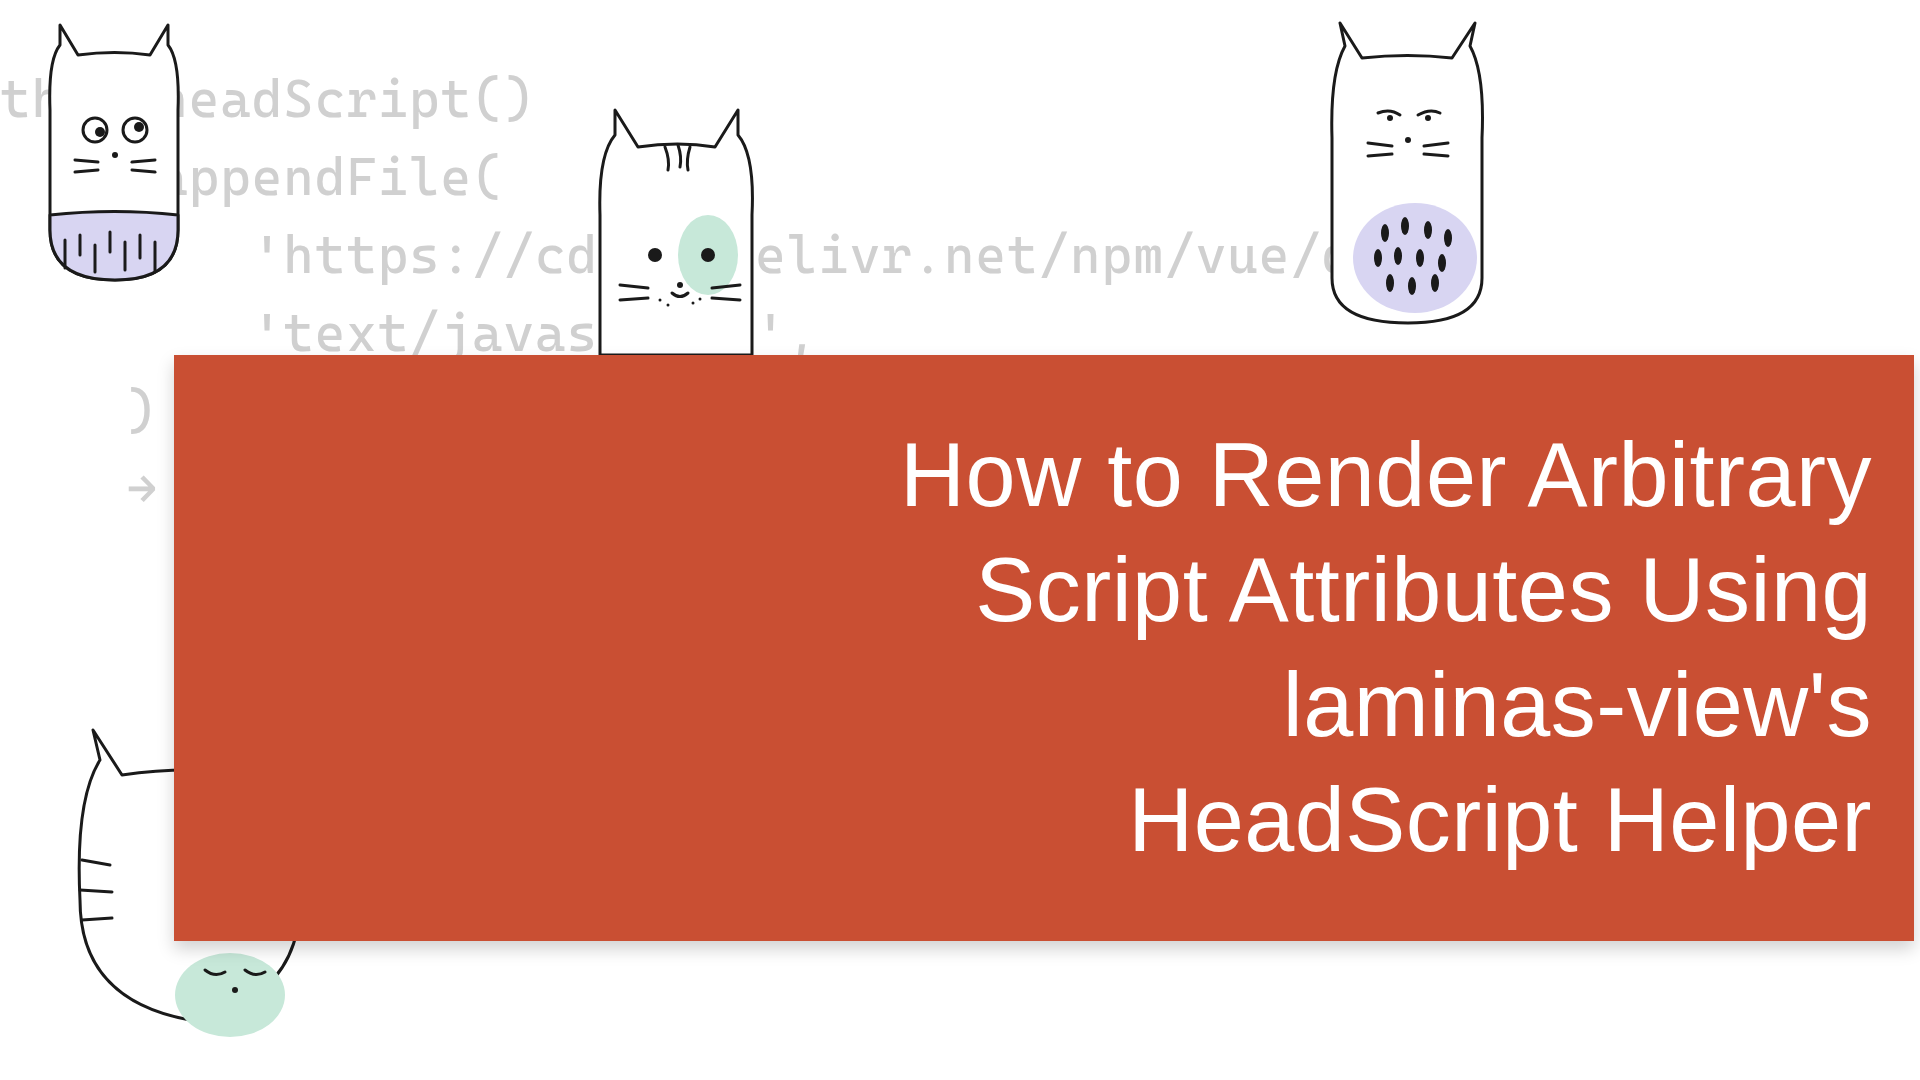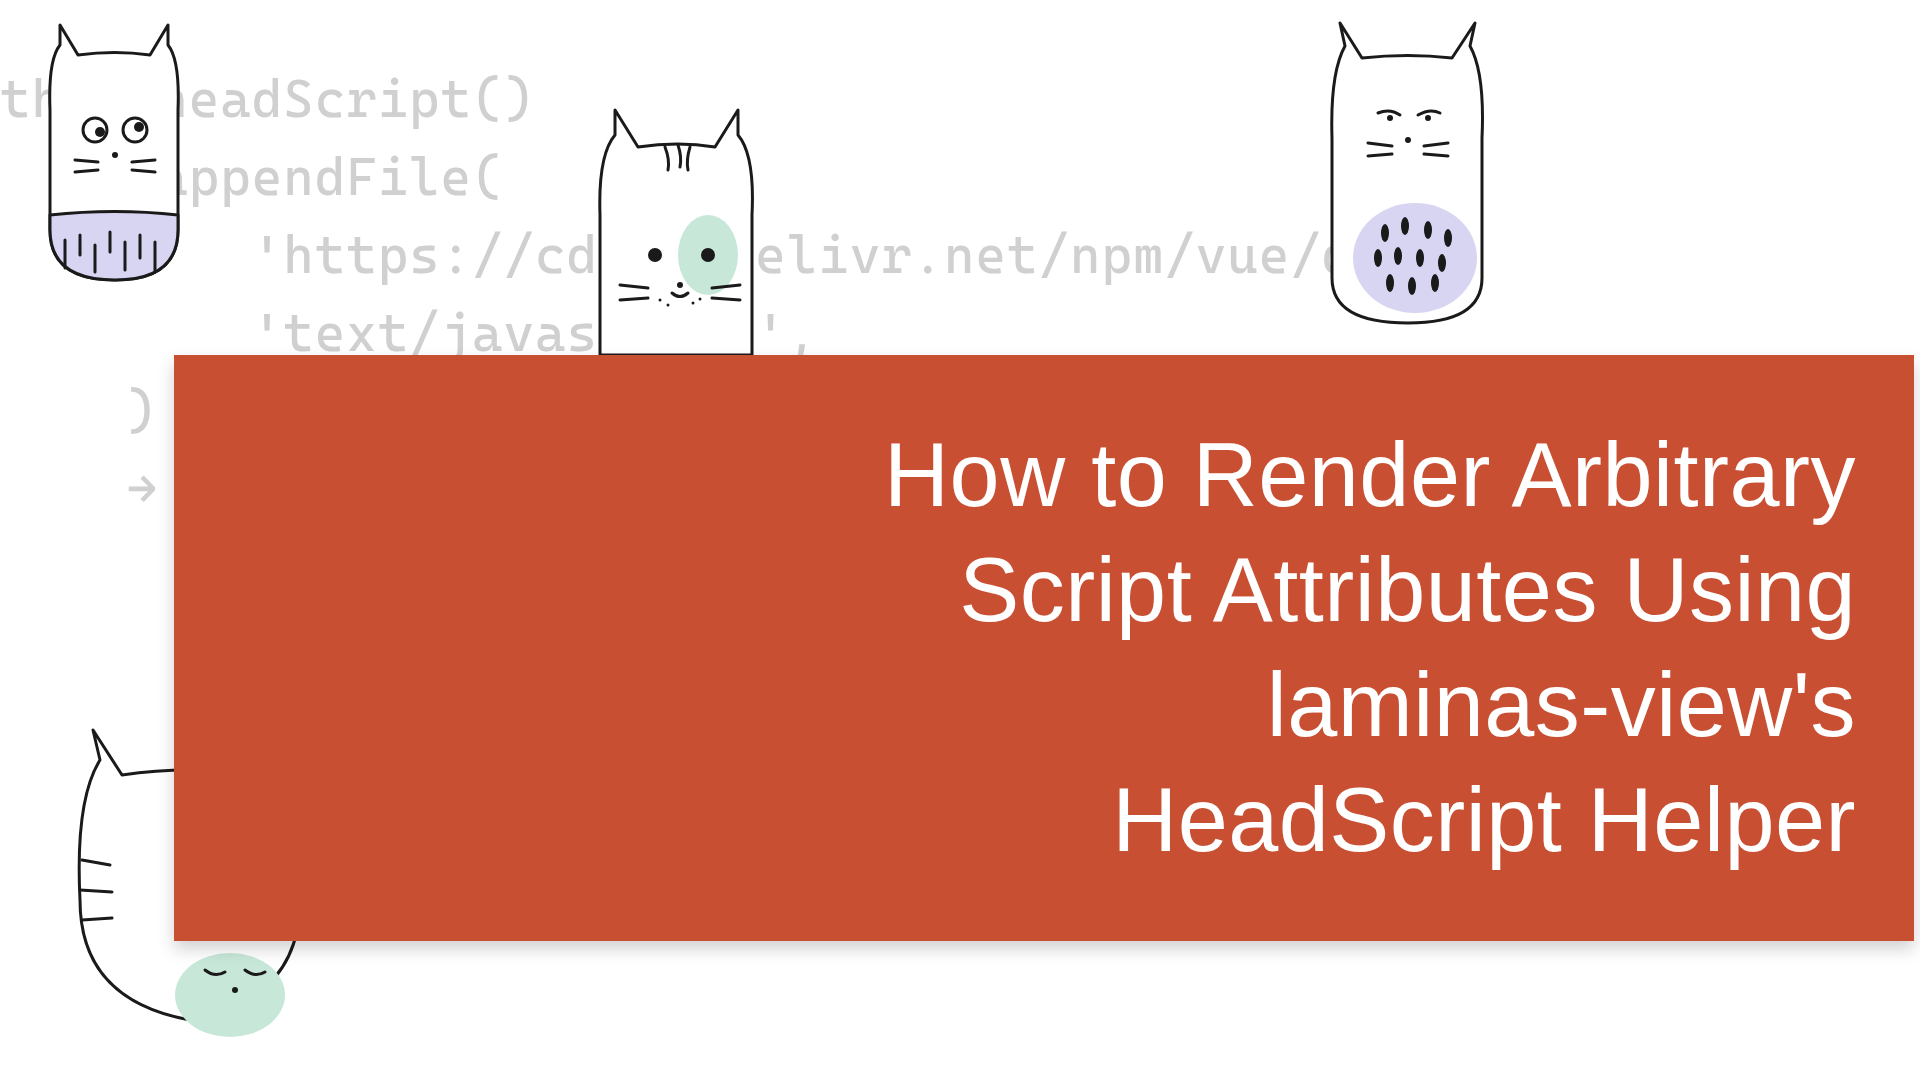--- a/index.html
+++ b/index.html
@@ -31,21 +31,21 @@
       position: absolute;
       left: 174px;
       top: 355px;
       width: 1740px;
       height: 586px;
       background: #c94f33;
       box-shadow: 0 8px 16px rgba(0,0,0,0.18);
       display: flex;
       align-items: center;
       justify-content: flex-end;
-      padding-right: 58px;
+      padding-right: 42px;
     }
     .title-text {
       color: #ffffff;
       font-size: 90px;
       font-weight: 300;
       text-align: right;
       line-height: 1.28;
       letter-spacing: 0.5px;
       font-family: "Avenir Next", "Avenir", "Helvetica Neue", sans-serif;
     }

